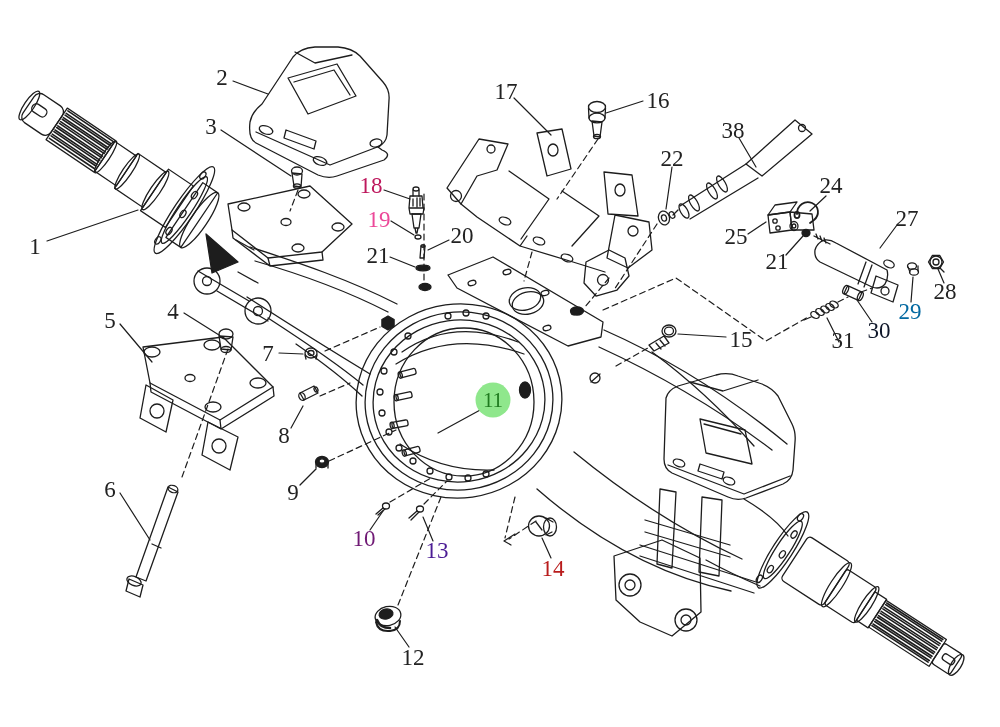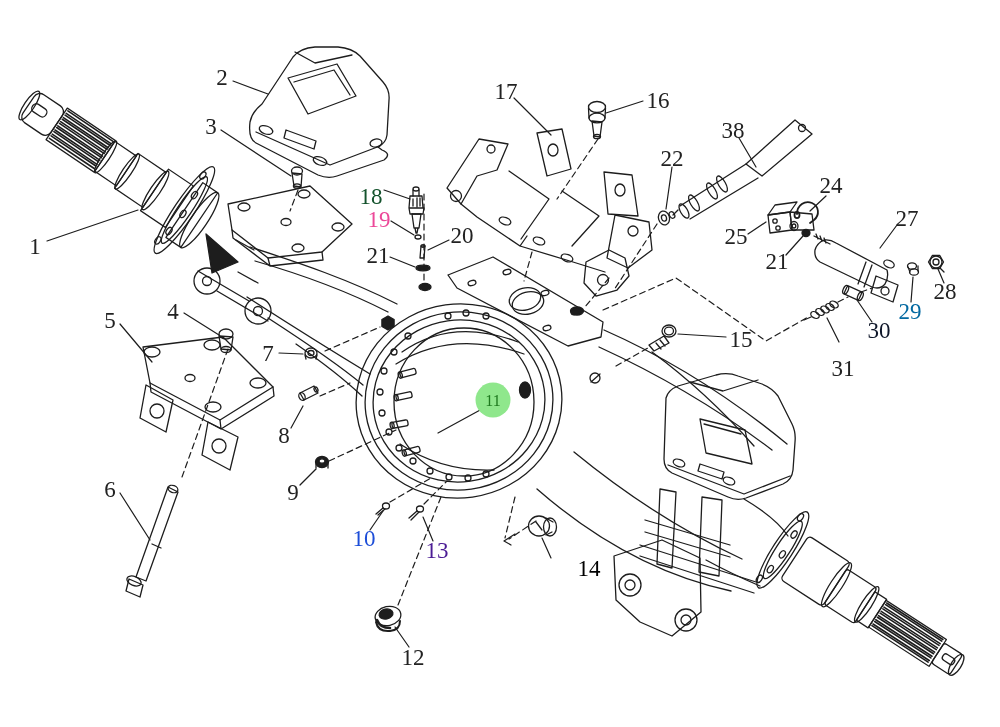--- a/index.html
+++ b/index.html
@@ -4,21 +4,21 @@
 <title></title>
 <style>
   html,body{margin:0;padding:0;background:#ffffff;}
   .stage{position:relative;width:1000px;height:727px;background:#fff;overflow:hidden;
          font-family:"Liberation Serif","DejaVu Serif",serif;}
   .stage svg{position:absolute;left:0;top:0;}
   #callout-layer{position:absolute;left:0;top:0;width:100%;height:100%;}
   .callout{position:absolute;transform:translate(-50%,-50%);font-size:23px;line-height:1;
            color:#222;cursor:pointer;user-select:none;}
   .callout.highlighted{width:35px;height:35px;border-radius:50%;display:flex;
-           align-items:center;justify-content:center;font-size:16px;}
+           align-items:center;justify-content:center;font-size:21px;}
 </style>
 </head>
 <body>
 
 <div class="stage" style="background: rgb(255, 255, 255);">
 
 <svg id="art" width="1000" height="727" viewBox="0 0 1000 727">
  <g stroke="#1d1d1d" fill="none" stroke-width="1.3" stroke-linecap="round" stroke-linejoin="round">
 
   <g>
@@ -444,37 +444,37 @@
 <div id="callout-layer">
       <div class="callout" style="left: 35px; top: 246px; color: rgb(34, 34, 34);">1</div>
       <div class="callout" style="left: 222px; top: 77px; color: rgb(34, 34, 34);">2</div>
       <div class="callout" style="left: 211px; top: 126px; color: rgb(34, 34, 34);">3</div>
       <div class="callout" style="left: 173px; top: 311px; color: rgb(34, 34, 34);">4</div>
       <div class="callout" style="left: 110px; top: 320px; color: rgb(34, 34, 34);">5</div>
       <div class="callout" style="left: 110px; top: 489px; color: rgb(34, 34, 34);">6</div>
       <div class="callout" style="left: 268px; top: 353px; color: rgb(34, 34, 34);">7</div>
       <div class="callout" style="left: 284px; top: 435px; color: rgb(34, 34, 34);">8</div>
       <div class="callout" style="left: 293px; top: 492px; color: rgb(34, 34, 34);">9</div>
-      <div class="callout" style="left: 364px; top: 538px; color: #1d4ed8;">10</div>
+      <div class="callout" style="left: 364px; top: 538px; color: #701a75;">10</div>
       <div class="callout highlighted" style="left: 493px; top: 400px; color: rgb(30, 122, 30); background: rgb(143, 231, 140);">11</div>
       <div class="callout" style="left: 413px; top: 657px; color: rgb(34, 34, 34);">12</div>
       <div class="callout" style="left: 437px; top: 550px; color: #4c1d95;">13</div>
-      <div class="callout" style="left: 553px; top: 568px; color: #000000; margin-left: 36px;">14</div>
+      <div class="callout" style="left: 553px; top: 568px; color: #b91c1c;">14</div>
       <div class="callout" style="left: 741px; top: 339px; color: rgb(34, 34, 34);">15</div>
       <div class="callout" style="left: 658px; top: 100px; color: rgb(34, 34, 34); text-align: right;">16</div>
       <div class="callout" style="left: 506px; top: 91px; color: rgb(34, 34, 34); text-align: center;">17</div>
-      <div class="callout" style="left: 371px; top: 196px; color: #14532d; text-align: center;">18</div>
+      <div class="callout" style="left: 371px; top: 185px; color: #be185d; text-align: center;">18</div>
       <div class="callout" style="left: 379px; top: 219px; color: #ec4899;">19</div>
       <div class="callout" style="left: 462px; top: 235px; color: rgb(34, 34, 34);">20</div>
       <div class="callout" style="left: 378px; top: 255px; color: rgb(34, 34, 34);">21</div>
       <div class="callout" style="left: 672px; top: 158px; color: rgb(34, 34, 34); text-align: right;">22</div>
       <div class="callout" style="left: 733px; top: 130px; color: rgb(34, 34, 34);">38</div>
       <div class="callout" style="left: 831px; top: 185px; color: rgb(34, 34, 34);">24</div>
       <div class="callout" style="left: 736px; top: 236px; color: rgb(34, 34, 34);">25</div>
       <div class="callout" style="left: 777px; top: 261px; color: rgb(34, 34, 34);">21</div>
       <div class="callout" style="left: 907px; top: 218px; color: rgb(34, 34, 34);">27</div>
       <div class="callout" style="left: 945px; top: 291px; color: rgb(34, 34, 34);">28</div>
       <div class="callout" style="left: 910px; top: 311px; color: #0369a1;">29</div>
       <div class="callout" style="left: 879px; top: 330px; color: #0f172a;">30</div>
-      <div class="callout" style="left: 843px; top: 368px; color: rgb(34, 34, 34);">31</div>
+      <div class="callout" style="left: 843px; top: 340px; color: rgb(34, 34, 34);">31</div>
     </div>
 
 </div>
 
 </body></html>

